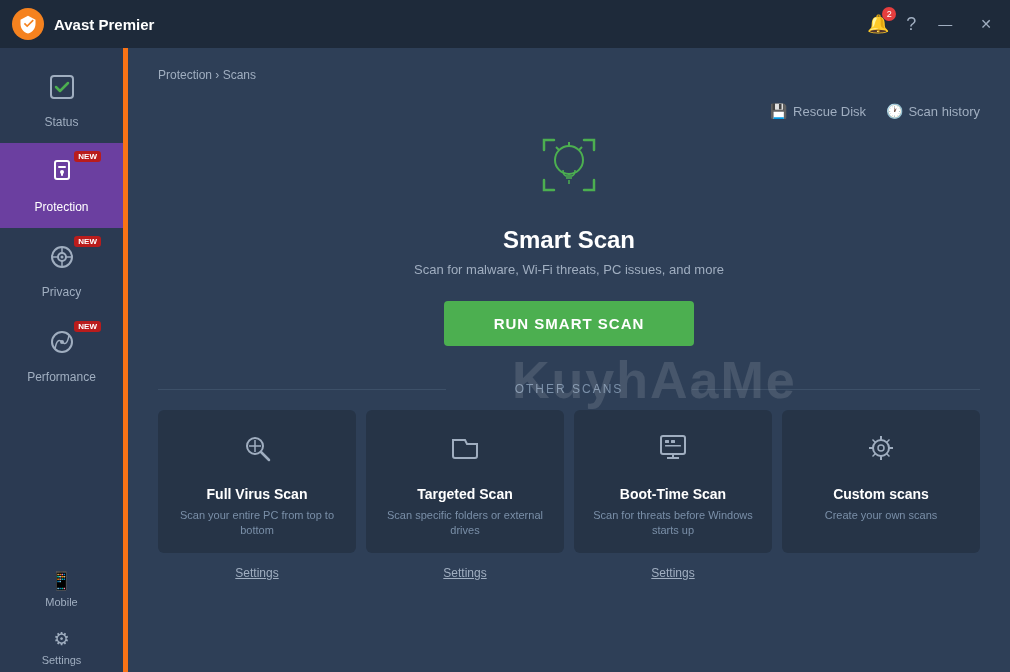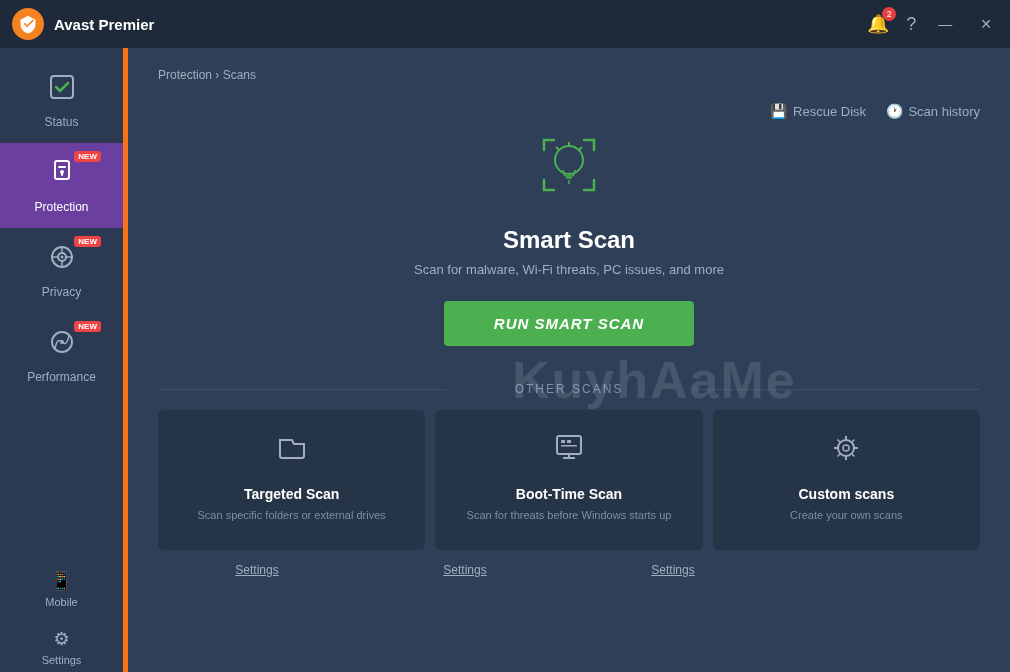--- a/index.html
+++ b/index.html
@@ -107,21 +107,21 @@
     .sidebar-label {
       font-size: 12px;
       color: #a0aec0;
       text-align: center;
     }
     .sidebar-item.active .sidebar-label { color: white; }
     .new-badge {
       position: absolute;
       top: 8px;
       right: 22px;
-      background: #ef4444;
+      background: #b91c1c;
       color: white;
       font-size: 8px;
       font-weight: bold;
       padding: 1px 4px;
       border-radius: 3px;
     }
     .sidebar-bottom {
       margin-top: auto;
       width: 100%;
     }
@@ -200,21 +200,20 @@
       background: #4caf50;
       color: white;
       border: none;
       padding: 14px 50px;
       font-size: 15px;
       font-weight: 700;
       letter-spacing: 1px;
       border-radius: 4px;
       cursor: pointer;
       text-transform: uppercase;
-      font-style: italic;
     }
 
     
     .other-scans-label {
       text-align: center;
       color: #7a8fa8;
       font-size: 12px;
       letter-spacing: 2px;
       text-transform: uppercase;
       margin: 16px 0 14px;
@@ -424,20 +423,32 @@
       </div>
       <h2 class="smart-scan-title">Smart Scan</h2>
       <p class="smart-scan-subtitle">Scan for malware, Wi-Fi threats, PC issues, and more</p>
       <button class="run-scan-btn">RUN SMART SCAN</button>
     </div>
 
     <div class="other-scans-label">OTHER SCANS</div>
 
     <div class="scan-cards">
 
+      <div class="scan-card">
+        <div class="scan-card-icon">
+          <svg width="36" height="36" viewBox="0 0 36 36" fill="none">
+            <circle cx="16" cy="16" r="8" stroke="#a0aec0" stroke-width="2" fill="none"></circle>
+            <line x1="22" y1="22" x2="30" y2="30" stroke="#a0aec0" stroke-width="2.5" stroke-linecap="round"></line>
+            <line x1="16" y1="10" x2="16" y2="22" stroke="#a0aec0" stroke-width="1.5"></line>
+            <line x1="10" y1="16" x2="22" y2="16" stroke="#a0aec0" stroke-width="1.5"></line>
+          </svg>
+        </div>
+        <div class="scan-card-title">Full Virus Scan</div>
+        <div class="scan-card-desc">Scan your entire PC from top to bottom</div>
+      </div>
 
       <div class="scan-card">
         <div class="scan-card-icon">
           <svg width="36" height="36" viewBox="0 0 36 36" fill="none">
             <path d="M6 10 L6 26 Q6 28 8 28 L28 28 Q30 28 30 26 L30 14 L20 14 L18 10 Z" stroke="#a0aec0" stroke-width="2" fill="none"></path>
           </svg>
         </div>
         <div class="scan-card-title">Targeted Scan</div>
         <div class="scan-card-desc">Scan specific folders or external drives</div>
       </div>

